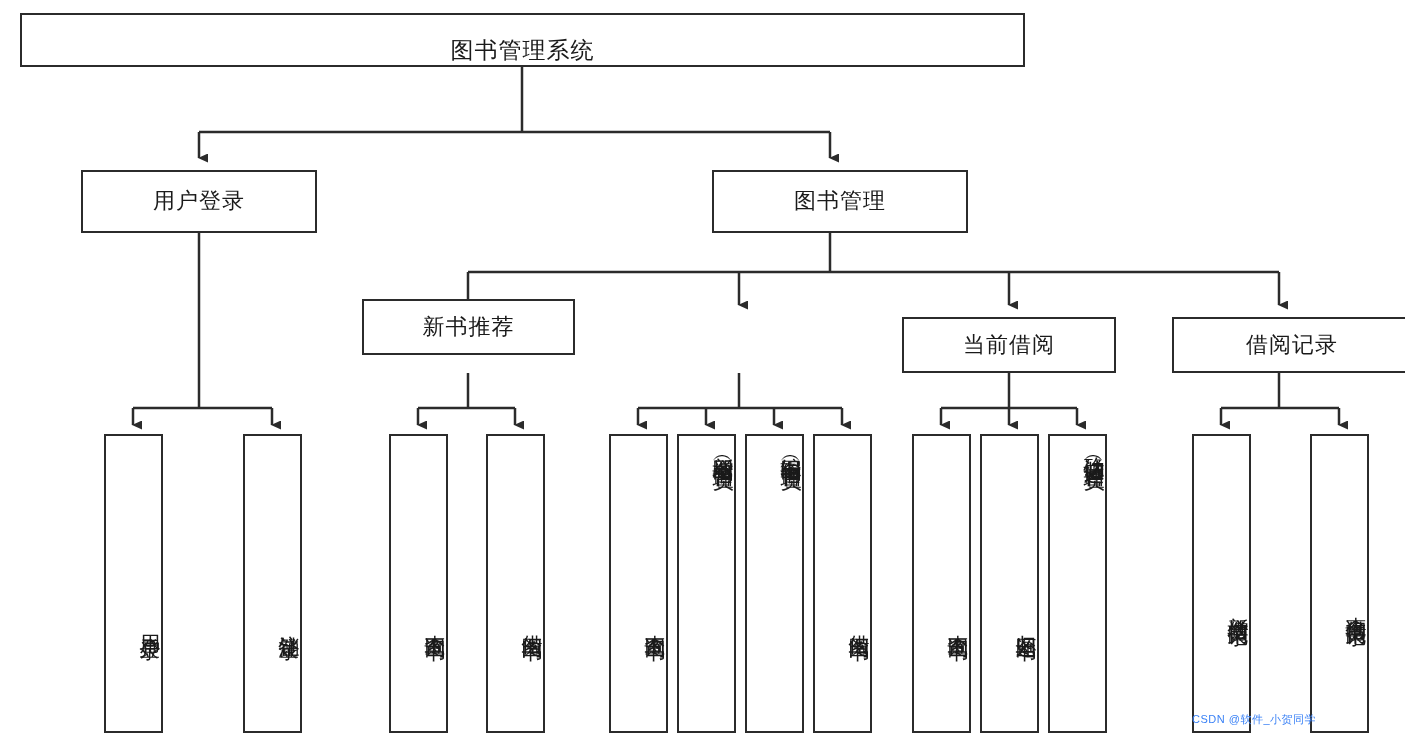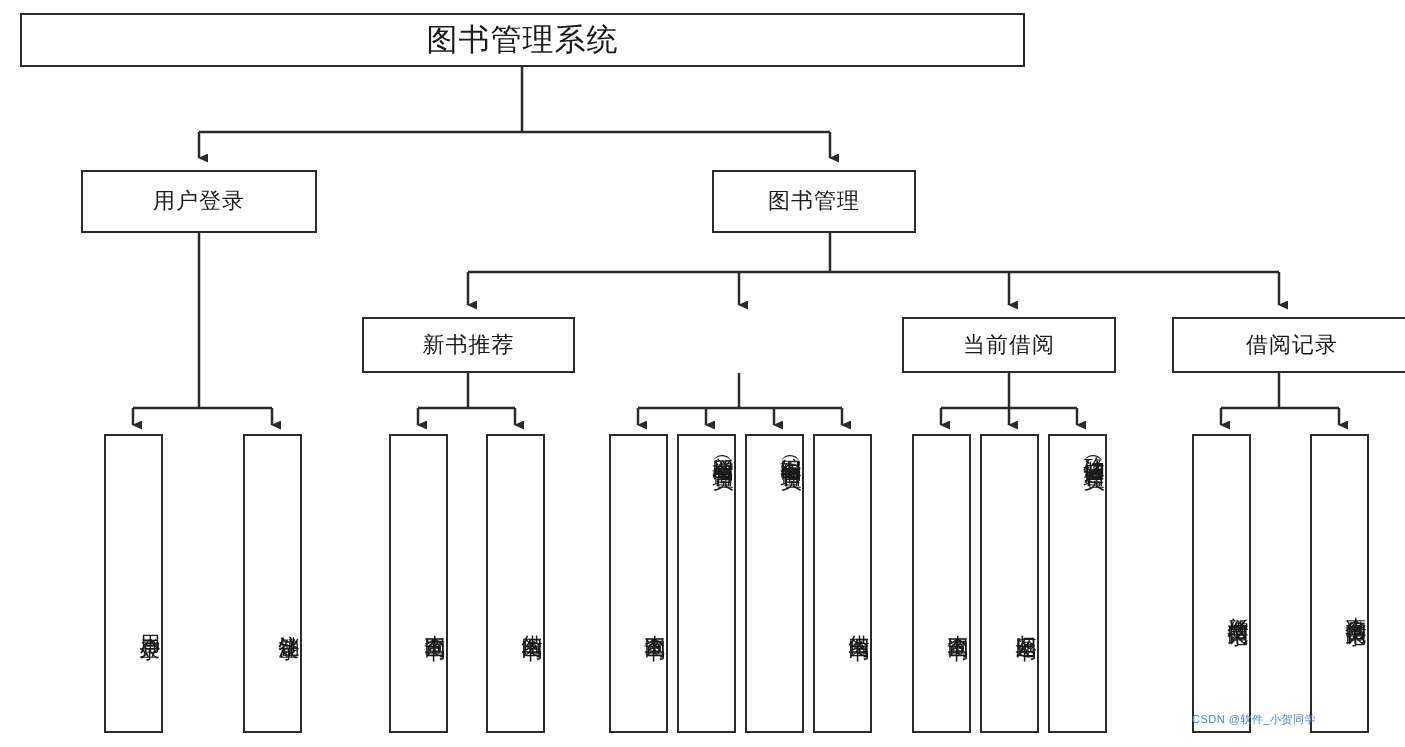--- a/index.html
+++ b/index.html
@@ -35,21 +35,22 @@
     text-align: center;
     color: #1a1a1a;
     z-index: 2;
   }
   .node.h {
     font-size: 22px;
     line-height: 1.2;
     letter-spacing: 1px;
   }
   .node.root {
-    font-size: 31px;
+    font-size: 23px;
+    align-items: flex-end;
   }
   .node.v {
     font-size: 21px;
     letter-spacing: 2px;
     writing-mode: vertical-rl;
     text-orientation: upright;
     align-items: flex-start;
     justify-content: center;
     padding-top: 6px;
     line-height: 1.05;
@@ -133,25 +134,25 @@
     </g>
   </svg>
 
   <div class="node h root" style="left:20px; top:13px; width:1005px; height:54px;">
     <span class="nlabel">图书管理系统</span>
   </div>
 
   <div class="node h" style="left:81px; top:170px; width:236px; height:63px;">
     <span class="nlabel">用户登录</span>
   </div>
-  <div class="node h" style="left:712px; top:170px; width:204px; height:63px;">
+  <div class="node h" style="left:712px; top:170px; width:256px; height:63px;">
     <span class="nlabel">图书管理</span>
   </div>
 
-  <div class="node h" style="left:362px; top:317px; width:213px; height:56px;text-align:right;">
+  <div class="node h" style="left:362px; top:299px; width:213px; height:56px;text-align:right;">
     <span class="nlabel">新书推荐</span>
   </div>
   <div class="node h" style="left:902px; top:317px; width:214px; height:56px;">
     <span class="nlabel">当前借阅</span>
   </div>
   <div class="node h" style="left:1172px; top:317px; width:240px; height:56px;">
     <span class="nlabel">借阅记录</span>
   </div>
 
   <div class="node v" style="left:104px; top:434px; width:59px; height:299px; padding-top:76px;">

